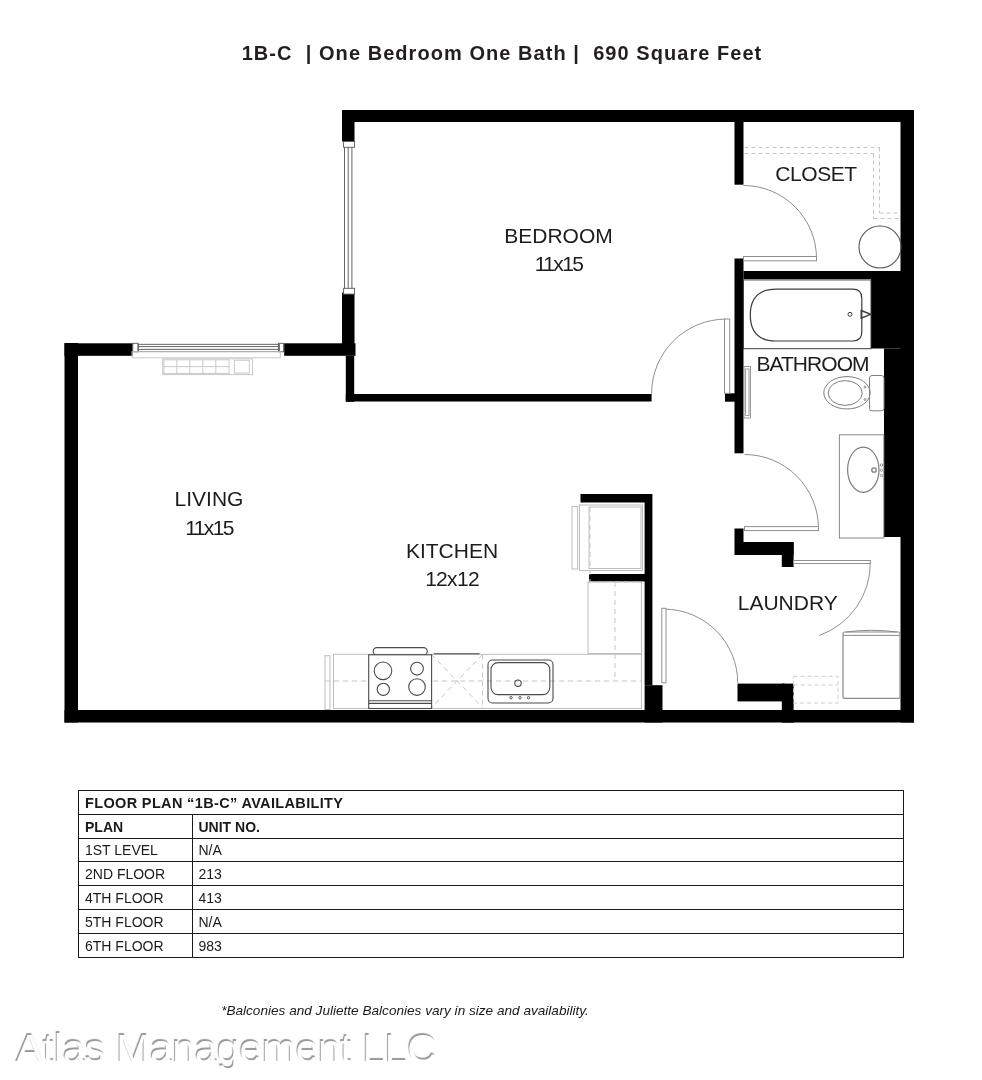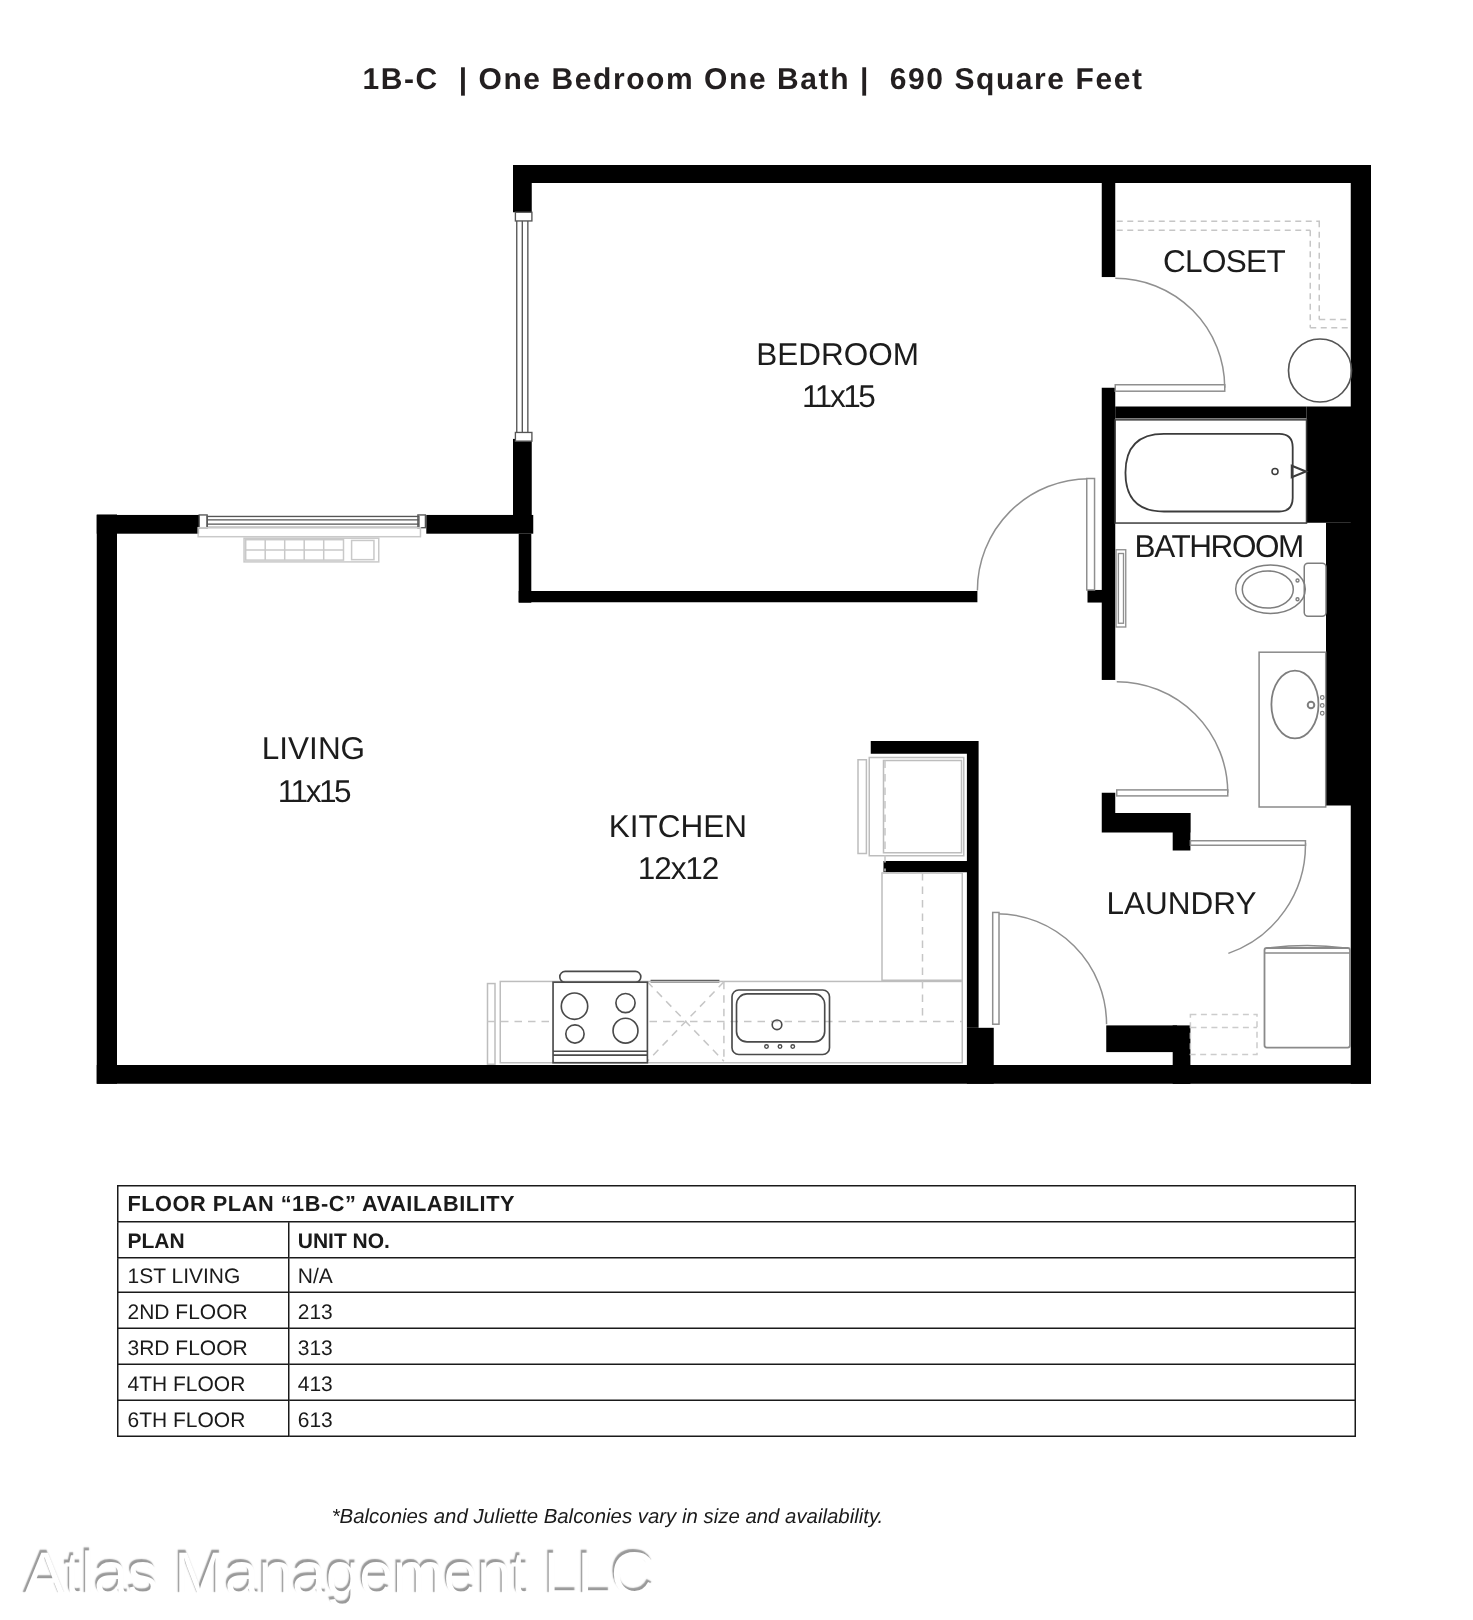--- a/index.html
+++ b/index.html
@@ -186,35 +186,35 @@
     </colgroup>
   <tbody>
       <tr>
         <td class="b h" colspan="2">FLOOR PLAN “1B-C” AVAILABILITY</td>
       </tr>
   <tr>
         <td class="b">PLAN</td>
         <td class="b">UNIT NO.</td>
       </tr>
   <tr>
-        <td>1ST LIVING</td>
+        <td>1ST LEVEL</td>
         <td>N/A</td>
       </tr>
   <tr>
         <td>2ND FLOOR</td>
         <td>213</td>
       </tr>
   <tr>
-        <td>3RD FLOOR</td>
-        <td>313</td>
-      </tr>
-  <tr>
         <td>4TH FLOOR</td>
         <td>413</td>
       </tr>
   <tr>
+        <td>5TH FLOOR</td>
+        <td>N/A</td>
+      </tr>
+  <tr>
         <td>6TH FLOOR</td>
-        <td>613</td>
+        <td>983</td>
       </tr>
 </tbody>
   </table>
 <div id="foot">*Balconies and Juliette Balconies vary in size and availability.</div>
 <div id="wm">Atlas Management LLC</div>
 
 </body></html>

